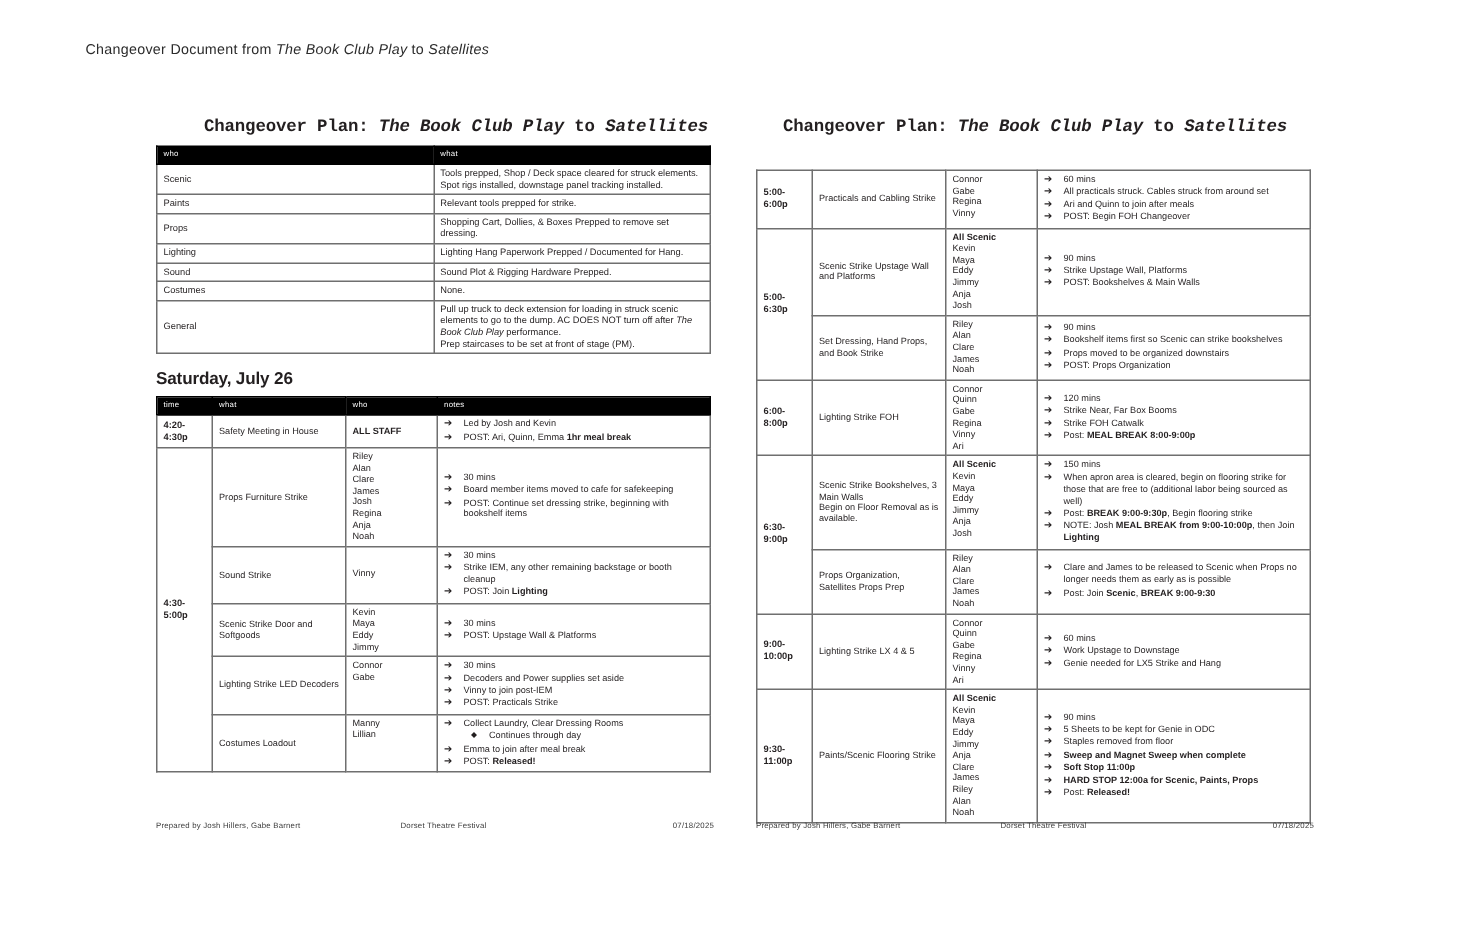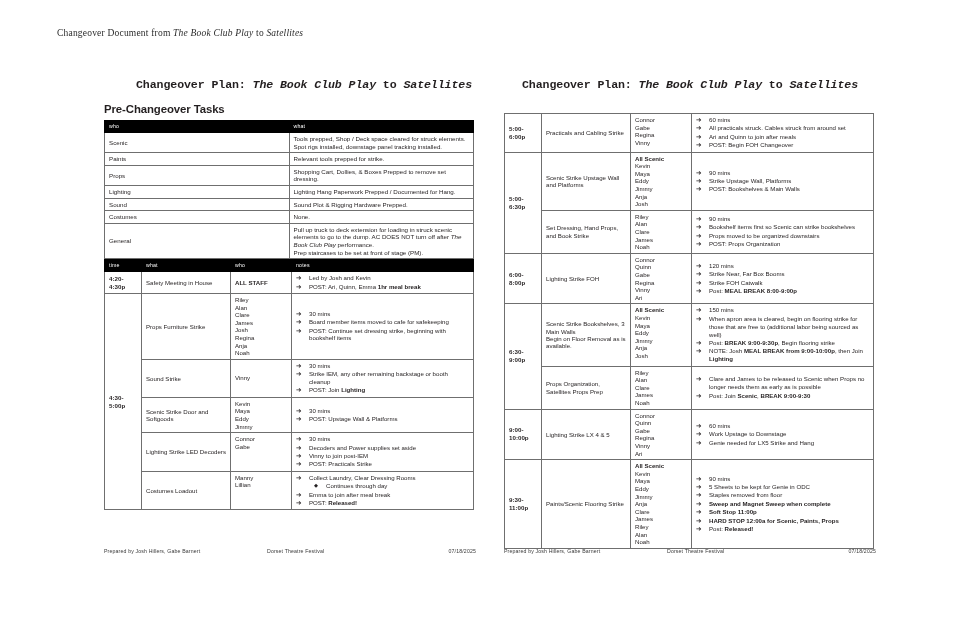--- a/index.html
+++ b/index.html
@@ -14,21 +14,21 @@
     color: #231f20;
     overflow: hidden;
     position: relative;
   }
 
   
   .running-head {
     position: absolute;
     left: 57px;
     top: 28px;
-    font-family: Liberation Serif, serif;
+    font-family: Liberation Sans, sans-serif;
     font-size: 9.5px;
     color: #2b2b2b;
     letter-spacing: .2px;
     white-space: nowrap;
     text-align: right;
   }
   .running-head .it { font-style: italic; }
 
   
   .spread {
@@ -166,21 +166,20 @@
   <div class="running-head">
     <span>Changeover Document from </span><span class="it">The Book Club Play</span><span> to </span><span class="it">Satellites</span>
   </div>
 
   <div class="page page-left">
 
     <div class="plan-title">
       <span>Changeover Plan: </span><span class="it">The Book Club Play</span><span> to </span><span class="it">Satellites</span>
     </div>
 
-    <div class="section-head">Pre-Changeover Tasks</div>
 
     <table class="doc tbl-pre">
       <thead>
         <tr>
           <th>who</th>
           <th>what</th>
         </tr>
       </thead>
       <tbody id="pre-body">
           <tr>
@@ -210,20 +209,21 @@
           <tr>
             <td class="who">General</td>
             <td class="what">
               <div>Pull up truck to deck extension for loading in struck scenic elements to go to the dump. AC DOES NOT turn off after <span class="it">The Book Club Play</span> performance.</div>
               <div>Prep staircases to be set at front of stage (PM).</div>
             </td>
           </tr>
         </tbody>
     </table>
 
+    <div class="section-head sat">Saturday, July 26</div>
 
     <table class="doc tbl-sched">
       <thead>
         <tr>
           <th style="width:28px">time</th>
           <th style="width:80px">what</th>
           <th style="width:52px">who</th>
           <th>notes</th>
         </tr>
       </thead>

